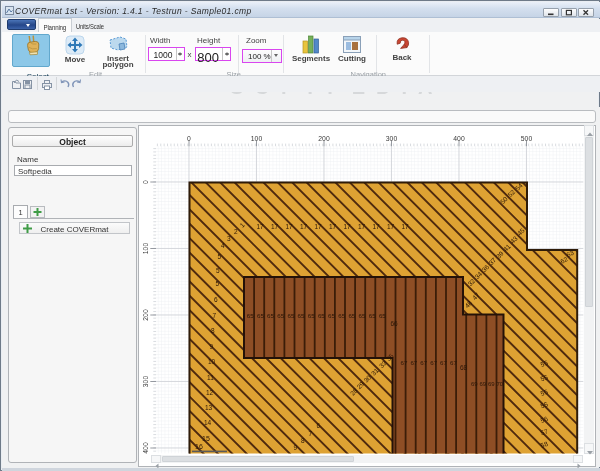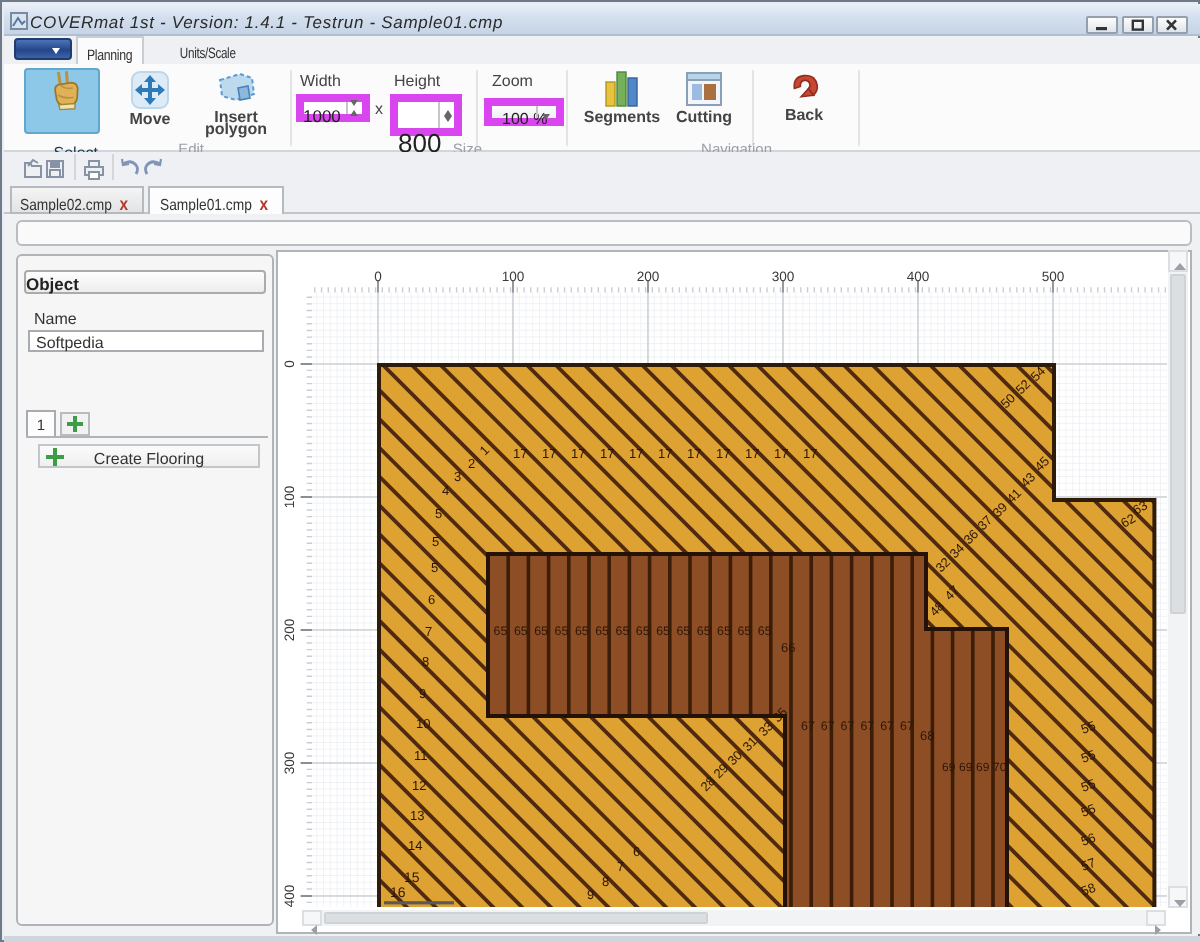--- a/index.html
+++ b/index.html
@@ -21,21 +21,21 @@
   .rtab { position:absolute; top:-1px; height:14px; font-size:7.5px; letter-spacing:-0.2px; color:#333; text-align:center; padding-top:3.5px; }
   .rtab.act { background:#fbfbfb; border:1px solid #c9ced4; border-bottom:none; }
   
   #ribbon { left:1px; top:31px; width:598px; height:44px; background:#fbfbfb; border-bottom:1px solid #d2d5d9; }
   .gsep { position:absolute; top:3px; height:38px; width:1px; background:#e2e4e7; }
   .glabel { position:absolute; top:37.5px; font-size:7.5px; color:#9aa0a6; width:60px; text-align:right; }
   #selbtn { position:absolute; left:10px; top:2px; width:38px; height:33px; border-radius:2px;
      background:#8dc8e8; border:1px solid #62a8cd; }
   #selbtn .cap { position:absolute; left:0; width:100%; top:37px; text-align:right; font-size:8px; color:#123c56; }
   .icbtn { position:absolute; font-size:8px; color:#444; text-align:center; line-height:6.5px;font-weight:bold; }
-  .field { position:absolute; background:#fff; border:4px solid #d946ef; }
+  .field { position:absolute; background:#fff; border:1px solid #d946ef; }
   .flabel { position:absolute; font-size:8px; color:#444; }
   .spin { position:absolute; right:0px; top:0px; width:8px; height:100%; border-left:1px solid #c6c6c6; }
   .spin i { position:absolute; left:1.5px; width:0; height:0; border:2.5px solid transparent; }
   .spin .up { top:1.5px; border-bottom:3.5px solid #666; }
   .spin .dn { bottom:1.5px; border-top:3.5px solid #666; }
   #wmark { position:absolute; left:228px; top:44px; font-size:20px; font-weight:bold; letter-spacing:11px;
       color:rgba(170,175,180,0.38); }
   
   #quick { left:1px; top:75px; width:598px; height:16px; background:#eef0f3; }
   .qsep { position:absolute; top:1px; height:13px; width:1px; background:#d4d7da; }
@@ -43,21 +43,21 @@
   #doctabs { left:1px; top:91px; width:598px; height:15px; background:#eef0f3; border-bottom:1px solid #c2c6ca; }
   .dtab { position:absolute; top:1px; height:14px; font-size:8px; color:#333; }
   .dx { color:#b5372a; font-weight:bold; font-size:9px; }
   
   #content { left:1px; top:106px; width:598px; height:360px; background:#f0f1f2; }
   #strip { position:absolute; left:5.5px; top:2.5px; width:588px; height:13px; background:#fafafa;
      border:1px solid #b9bcc0; border-radius:3px; }
   #sidebar { position:absolute; left:6px; top:19.5px; width:129px; height:336px; background:#f6f6f6;
      border:1px solid #b0b3b7; border-radius:3px; }
   .hdr { position:absolute; left:3px; width:121px; height:12px; background:linear-gradient(#fefefe,#ececec);
-     border:1px solid #ababab; border-radius:2px; font-size:8.5px; font-weight:bold; color:#222; padding-top:1px; }
+     border:1px solid #ababab; border-radius:2px; text-align:center; font-size:8.5px; font-weight:bold; color:#222; padding-top:1px; }
   #cpanel { position:absolute; left:136px; top:18px; width:457.5px; height:342px; background:#fff;
      border:1px solid #b0b3b7; }
   
   .sb { position:absolute; background:#f2f3f4; }
   .sbbtn { position:absolute; background:#f6f7f8; border:1px solid #dcdfe2; }
   .sbthumb { position:absolute; background:#dcdfe2; border:1px solid #cfd3d7; border-radius:1px; }
 </style></head>
 <body>
 <div id="win">
   <div id="title" class="abs">
@@ -78,21 +78,21 @@
       </div>
     <div class="winbtn" style="left:576px">
         <svg width="14" height="7">
           <path d="M4.5,1.2 L9,5.8 M9,1.2 L4.5,5.8" stroke="#333" stroke-width="1.3"></path>
         </svg>
       </div>
   </div>
   <div id="menurow" class="abs">
     <div id="appbtn"></div>
     <div class="rtab act" style="left:36px;width:34px"><span style="display:inline-block;transform:scaleX(0.82);transform-origin:center">Planning</span></div>
-    <div class="rtab" style="left:84px;width:34px"><span style="display:inline-block;transform:scaleX(0.78);transform-origin:center">Units/Scale</span></div>
+    <div class="rtab" style="left:70px;width:34px"><span style="display:inline-block;transform:scaleX(0.78);transform-origin:center">Units/Scale</span></div>
   </div>
   <div id="ribbon" class="abs">
     <div id="wmark">SOFTPEDIA</div>
     <div class="gsep" style="left:143px"></div>
     <div class="gsep" style="left:236px"></div>
     <div class="gsep" style="left:281px"></div>
     <div class="gsep" style="left:374px"></div>
     <div class="gsep" style="left:427px"></div>
     <div class="glabel" style="left:40px">Edit</div>
     <div class="glabel" style="left:179px">Size</div>
@@ -127,21 +127,21 @@
       </svg>
       <div>Insert<br>polygon</div>
     </div>
     <div class="flabel" style="left:148px;top:4px">Width</div>
     <div class="flabel" style="left:195px;top:4px">Height</div>
     <div class="field" style="left:145.5px;top:15px;width:37px;height:13.5px;font-size:8.5px;text-align:right;padding-right:11px;padding-top:2px;color:#222">1000<div class="spin">
           <i class="up"></i>
           <i class="dn"></i>
         </div></div>
     <div class="flabel" style="left:185.5px;top:18px;font-size:8px">x</div>
-    <div class="field" style="left:193px;top:15px;width:36px;height:13.5px;font-size:13px;text-align:right;padding-right:11px;padding-top:13px;color:#222">800<div class="spin">
+    <div class="field" style="left:193px;top:15px;width:36px;height:13.5px;font-size:13px;text-align:right;padding-right:11px;padding-top:2px;color:#222">800<div class="spin">
           <i class="up"></i>
           <i class="dn"></i>
         </div></div>
     <div class="flabel" style="left:244px;top:4px">Zoom</div>
     <div class="field" style="left:240px;top:16.5px;width:40px;height:14px;font-size:8px;color:#222;background:linear-gradient(#fdfdfd,#eef0f2);padding:2.5px 0 0 5px">100 %
       <div class="spin" style="width:10px">
           <i class="dn" style="top:4.5px;left:2px"></i>
         </div>
     </div>
     <div class="icbtn" style="left:288px;top:3px;width:42px">
@@ -186,38 +186,34 @@
       <g stroke="#7f94b8" fill="none" stroke-width="1.4">
         <path d="M50.5,4 Q54.5,1.5 57,4.5 Q58.5,6.5 57,9"></path>
         <path d="M50,1.5 L50.5,4.5 L53.5,4" stroke-width="1.1"></path>
         <path d="M69,4 Q65,1.5 62.5,4.5 Q61,6.5 62.5,9"></path>
         <path d="M69.5,1.5 L69,4.5 L66,4" stroke-width="1.1"></path>
       </g>
     </svg>
     <div class="qsep" style="left:35px"></div>
     <div class="qsep" style="left:54px"></div>
   </div>
-  <div id="doctabs" class="abs">
-    <div class="dtab" style="left:3px;width:67px;background:linear-gradient(#f4f4f4,#e3e4e6);border:1px solid #b6b9bd;padding:3px 0 0 4px"><span style="display:inline-block;transform:scaleX(0.86);transform-origin:left">Sample02.cmp&nbsp;&nbsp;<span class="dx">x</span></span></div>
-    <div class="dtab" style="left:72px;width:68px;background:#fdfdfd;border:1px solid #b6b9bd;border-bottom:none;padding:3px 0 0 5px"><span style="display:inline-block;transform:scaleX(0.86);transform-origin:left">Sample01.cmp&nbsp;&nbsp;<span class="dx">x</span></span></div>
-  </div>
   <div id="content" class="abs">
     <div id="strip"></div>
     <div id="sidebar">
       <div class="hdr" style="top:7px">Object</div>
       <div style="position:absolute;left:8px;top:27px;font-size:8px;color:#333">Name</div>
       <div style="position:absolute;left:5px;top:37px;width:118px;height:11px;background:#fff;border:1px solid #a8abaf;font-size:8px;color:#333;padding-left:3px;padding-top:1px">Softpedia</div>
       <div style="position:absolute;left:4px;top:77px;width:15px;height:13px;background:#fdfdfd;border:1px solid #a8abaf;border-bottom:none;font-size:7.5px;text-align:center;color:#333;padding-top:2px">1</div>
       <div style="position:absolute;left:20.5px;top:78px;width:15px;height:12px;background:#f2f2f2;border:1px solid #b8bbbf">
         <svg width="13" height="10" style="position:absolute;left:0px;top:0px">
             <path d="M5.5,1 h2 v3 h3 v2 h-3 v3 h-2 v-3 h-3 v-2 h3 z" fill="#3f9c46"></path>
           </svg>
       </div>
       <div style="position:absolute;left:4px;top:90.5px;width:121px;height:1px;background:#b0b3b7"></div>
-      <div style="position:absolute;left:10px;top:94px;width:111px;height:12px;background:linear-gradient(#fbfbfb,#efefef);border:1px solid #c2c5c9;font-size:8px;color:#333;text-align:center;padding-top:2px">Create Flooring</div>
+      <div style="position:absolute;left:10px;top:94px;width:111px;height:12px;background:linear-gradient(#fbfbfb,#efefef);border:1px solid #c2c5c9;font-size:8px;color:#333;text-align:center;padding-top:2px">Create COVERmat</div>
       <svg width="11" height="11" style="position:absolute;left:13px;top:95px">
           <path d="M4.5,1 h2 v3.5 h3.5 v2 h-3.5 v3.5 h-2 v-3.5 h-3.5 v-2 h3.5 z" fill="#3f9c46"></path>
         </svg>
     </div>
     <div id="cpanel"></div>
   </div>
   <svg class="abs" style="left:0;top:0" width="600" height="471" viewBox="0 0 600 471">
     <defs>
       <clipPath id="vp">
           <rect x="155" y="145" width="427.5" height="307.5"></rect>

